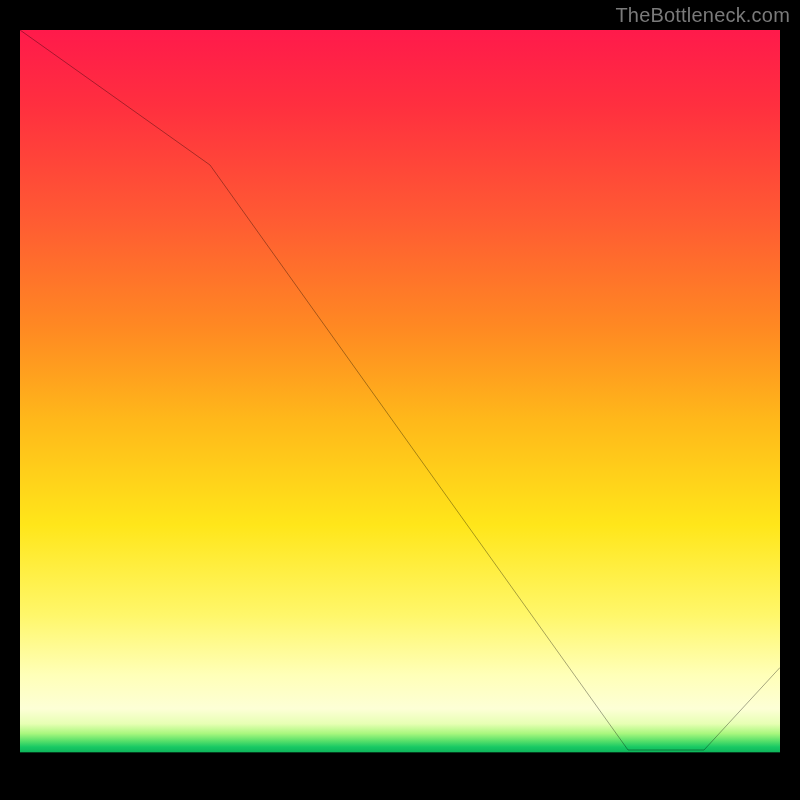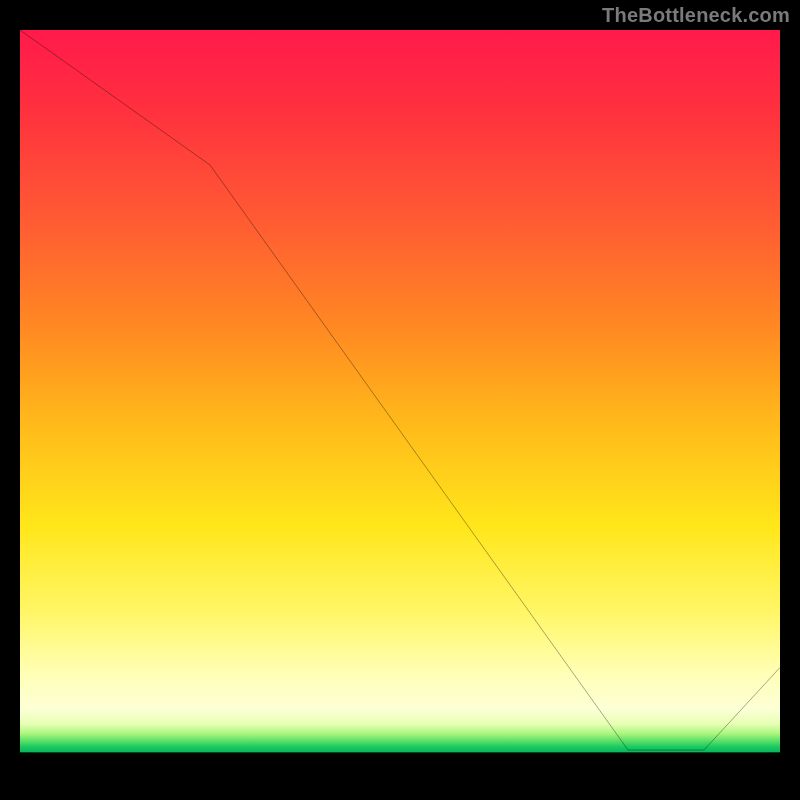--- a/index.html
+++ b/index.html
@@ -16,21 +16,21 @@
     width: 800px;
     height: 800px;
     background: #000;
   }
   .attribution {
     position: absolute;
     top: 4px;
     right: 10px;
     color: #7a7a7a;
     font-size: 20px;
-    font-weight: 700;
+    font-weight: 400;
     letter-spacing: 0.2px;
   }
   .plot-frame {
     position: absolute;
     left: 20px;
     top: 30px;
     width: 760px;   
     height: 750px;  
     background: #000;
     box-sizing: border-box;

